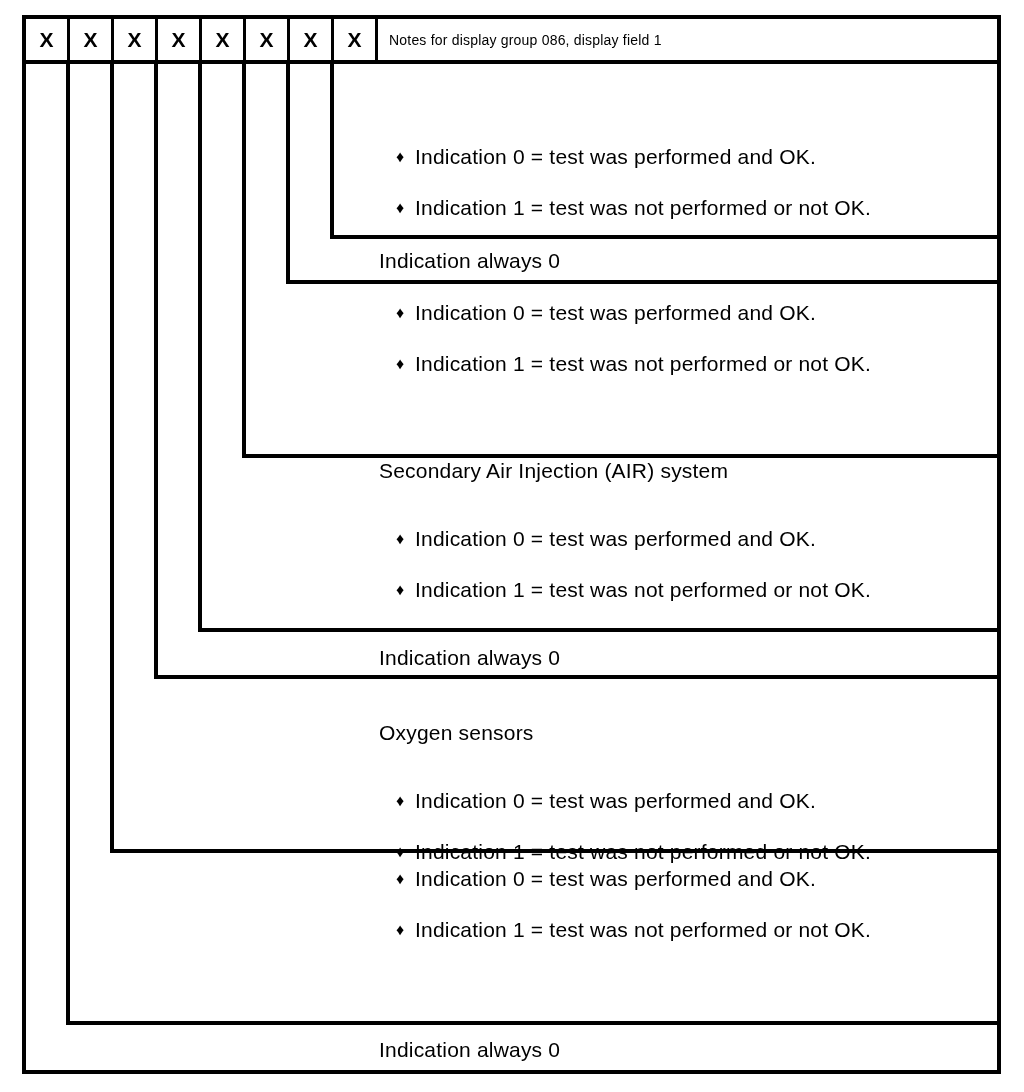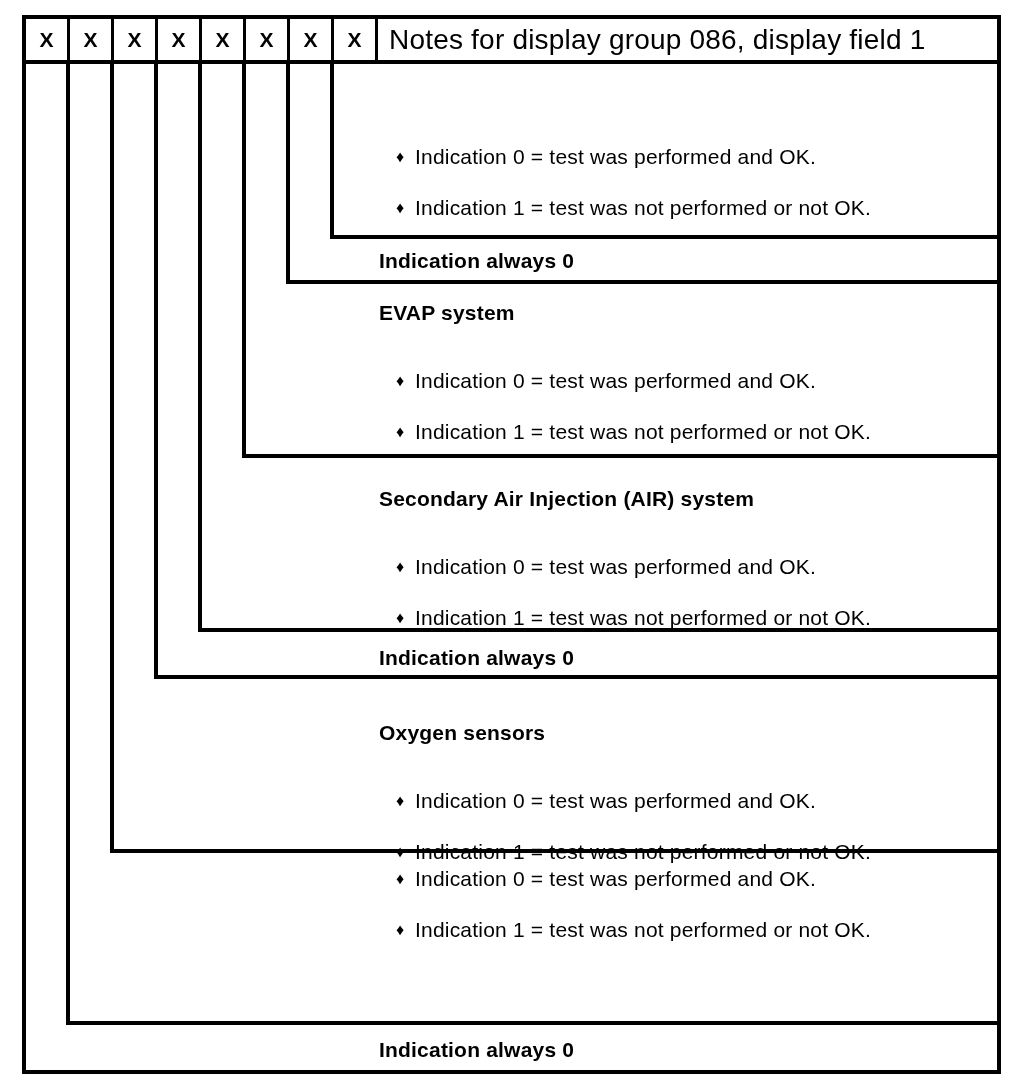--- a/index.html
+++ b/index.html
@@ -38,21 +38,21 @@
     align-items: center;
     justify-content: center;
     font-weight: bold;
     font-size: 21px;
   }
   .notes-cell {
     flex: 1;
     display: flex;
     align-items: center;
     padding-left: 11px;
-    font-size: 28px;
+    font-size: 14px;
     letter-spacing: 0.2px;
     white-space: nowrap;
   }
 
   
   .bracket {
     position: absolute;
     top: 60px;
     box-sizing: border-box;
     border-left: 4px solid #000;
@@ -72,28 +72,28 @@
   .section {
     position: absolute;
     left: 379px;
     width: 605px;
     font-size: 21px;
     letter-spacing: 0.2px;
   }
   .s8 { top: 144px; }
   .s7 { top: 248px; }
   .s6 { top: 300px; }
-  .s5 { top: 486px; }
+  .s5 { top: 458px; }
   .s4 { top: 645px; }
   .s3 { top: 720px; }
   .s2 { top: 866px; }
   .s1 { top: 1037px; }
 
   .section-title {
-    font-weight: bold;
+    font-weight: normal;
     line-height: 26px;
     white-space: nowrap;
   }
   .bullet {
     display: flex;
     align-items: flex-start;
     line-height: 26px;
     white-space: nowrap;
   }
   .bullet:first-child { margin-top: 0; }
@@ -144,21 +144,20 @@
       <span class="diamond">♦</span>
       <span>Indication 1 = test was not performed or not OK.</span>
     </div>
   </div>
 
   <div class="section s7">
     <div class="section-title">Indication always 0</div>
   </div>
 
   <div class="section s6">
-    <div class="section-title">EVAP system</div>
     <div class="bullet">
       <span class="diamond">♦</span>
       <span>Indication 0 = test was performed and OK.</span>
     </div>
     <div class="bullet">
       <span class="diamond">♦</span>
       <span>Indication 1 = test was not performed or not OK.</span>
     </div>
   </div>
 

